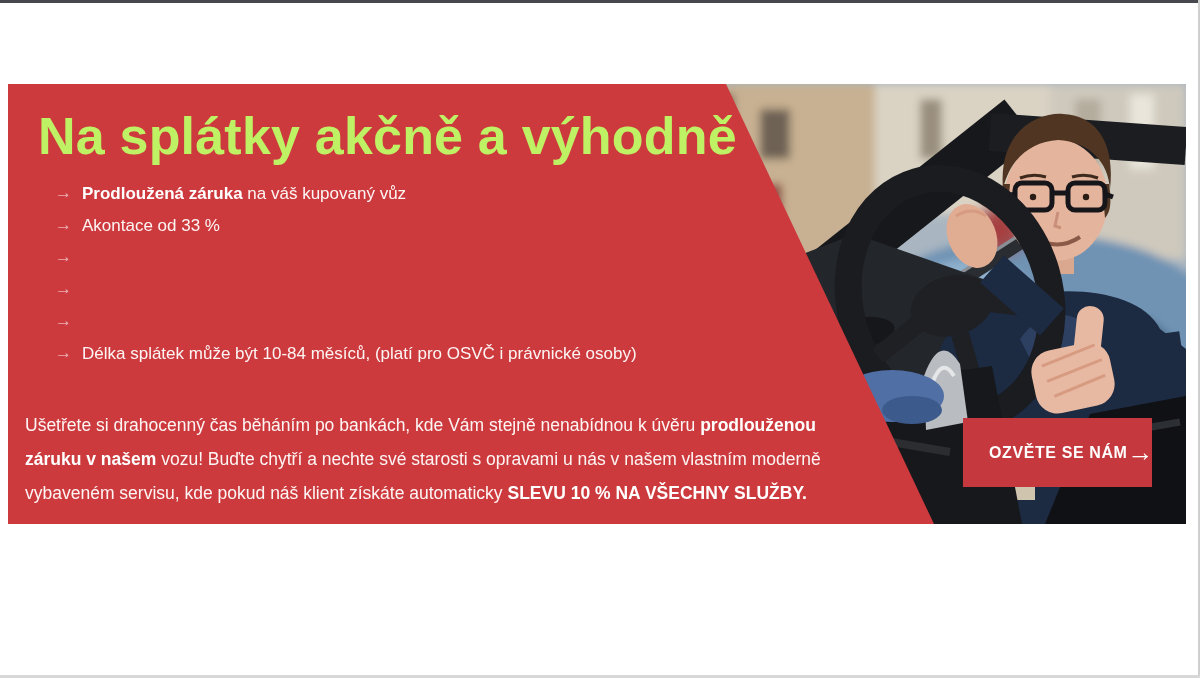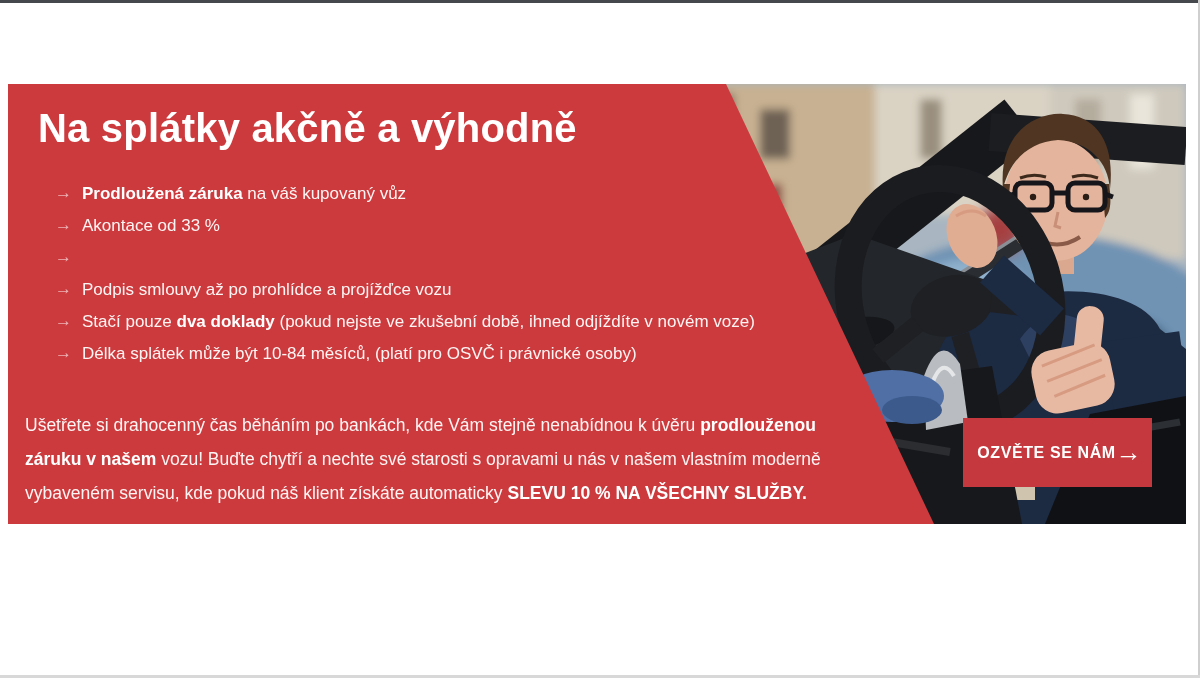--- a/index.html
+++ b/index.html
@@ -19,21 +19,21 @@
 
   
   .red-panel{
     position:absolute;left:0;top:0;width:100%;height:100%;z-index:2;
     background:#cd3a3e;
     clip-path:polygon(0 0,718px 0,926px 100%,0 100%);
     color:#fdf5f4;
   }
   .heading{
     position:absolute;left:30px;top:22px;margin:0;
-    font-size:40px;font-weight:bold;color:#ffffff;letter-spacing:.2px;
+    font-size:52px;font-weight:bold;color:#bef264;letter-spacing:.2px;
   }
   .bullets{
     list-style:none;margin:0;padding:0;
     position:absolute;left:47px;top:100px;
   }
   .bullets li{
     display:flex;align-items:baseline;
     height:32px;font-size:17px;color:#fdf5f4;white-space:nowrap;
   }
   .bullets .arr{
@@ -43,21 +43,21 @@
   .bullets b{font-weight:bold;color:#ffffff;}
   .promo-paragraph{
     position:absolute;left:17px;top:324px;margin:0;width:900px;
     font-size:17.5px;line-height:34px;color:#fdf5f4;
   }
   .promo-paragraph b{color:#ffffff;margin-top:16px;}
 
   .cta{
     position:absolute;left:955px;top:334px;width:189px;height:69px;z-index:3;
     background:#c5383d;border:none;cursor:pointer;
-    display:flex;align-items:center;justify-content:center;
+    display:flex;align-items:center;justify-content:space-between;
     padding:0 22px 0 26px;box-sizing:border-box;
     font-family:inherit;color:#ffffff;text-decoration:none;
   }
   .cta .cta-label{font-size:16px;font-weight:bold;letter-spacing:.6px;white-space:nowrap;}
   .cta .cta-arrow{font-size:26px;font-weight:normal;line-height:1;transform:translateY(-1px);}
 </style>
 </head>
 <body>
 
 <div class="page">
@@ -182,25 +182,23 @@
         </li>
         <li>
           <span class="arr">→</span>
           <span><span>Akontace od 33 %</span><b></b><span></span></span>
         </li>
         <li>
           <span class="arr">→</span>
         </li>
         <li>
           <span class="arr">→</span>
-          <span><span>Podpis smlouvy až po prohlídce a projížďce vozu</span><b></b><span></span></span>
-        </li>
-        <li>
-          <span class="arr">→</span>
-          <span><span>Stačí pouze </span><b>dva doklady</b><span> (pokud nejste ve zkušební době, ihned odjíždíte v novém voze)</span></span>
+        </li>
+        <li>
+          <span class="arr">→</span>
         </li>
         <li>
           <span class="arr">→</span>
           <span><span>Délka splátek může být 10-84 měsíců, (platí pro OSVČ i právnické osoby)</span><b></b><span></span></span>
         </li>
       </ul>
 
       <p class="promo-paragraph"><span>Ušetřete si drahocenný čas běháním po bankách, kde Vám stejně nenabídnou k úvěru </span><b>prodlouženou</b><br><b>záruku v našem</b><span> vozu! Buďte chytří a nechte své starosti s opravami u nás v našem vlastním moderně</span><br><span>vybaveném servisu, kde pokud náš klient získáte automaticky </span><b>SLEVU 10 % NA VŠECHNY SLUŽBY.</b></p>
     </div>
 

